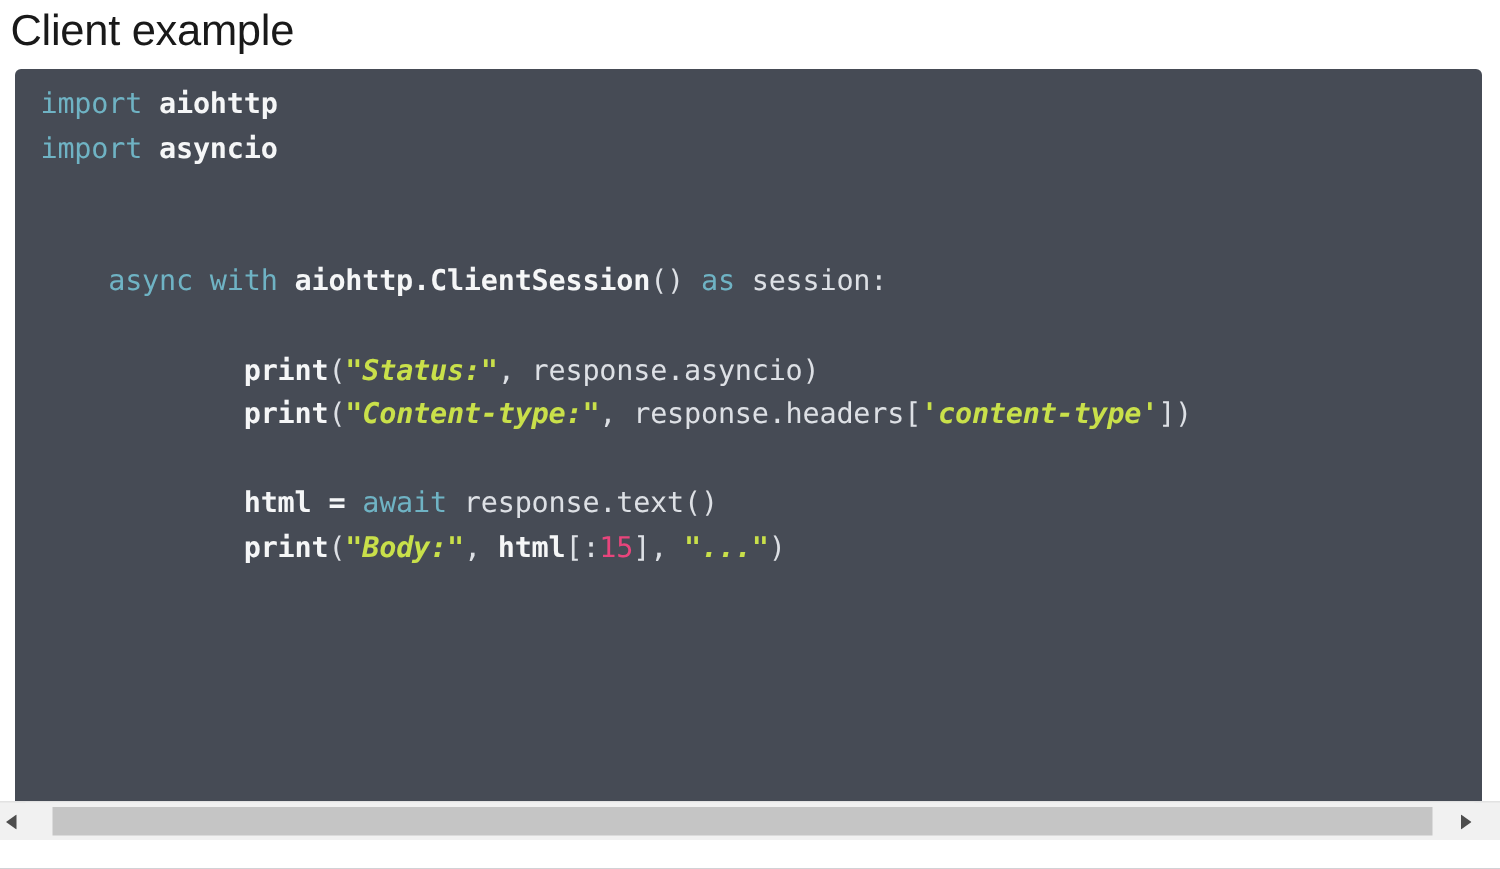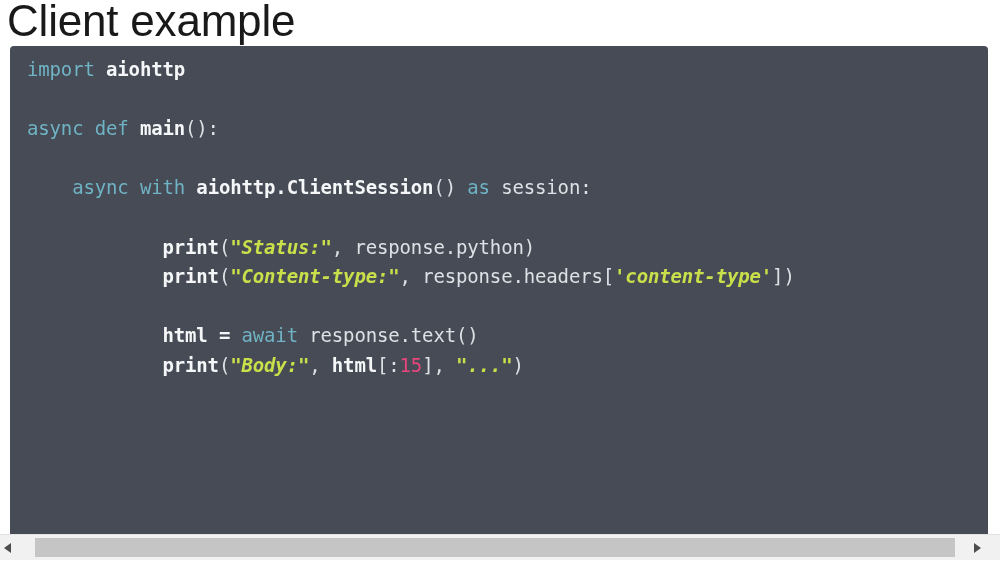--- a/index.html
+++ b/index.html
@@ -12,21 +12,21 @@
     height: 579px;
     overflow: hidden;
     font-family: "Liberation Sans", sans-serif;
     -webkit-font-smoothing: antialiased;
   }
   #page-title {
     position: absolute;
     left: 7px;
     top: -1px;
     font-family: "Liberation Sans", sans-serif;
-    font-size: 44px;
+    font-size: 29px;
     font-weight: 300;
     letter-spacing: -0.2px;
     color: #191919;
     line-height: 44px;
     white-space: nowrap;
   }
   #code-block {
     position: absolute;
     left: 10px;
     top: 46px;
@@ -96,26 +96,26 @@
   .sb-arrow svg { display: block; margin: 8px auto 0 auto; }
 </style>
 </head>
 <body>
 
 <div id="page-title">Client example</div>
 
 <div id="code-block">
   <div id="code-inner">
       <div class="code-line"><span class="kw">import </span><span class="id">aiohttp</span></div>
+      <div class="code-line"><span class="kw">import </span><span class="id">asyncio</span></div>
       <div class="code-line">&nbsp;</div>
-      <div class="code-line"><span class="kw">async </span><span class="kw">def </span><span class="id">main</span><span class="pl">():</span></div>
       <div class="code-line">&nbsp;</div>
       <div class="code-line"><span class="pl">    </span><span class="kw">async with </span><span class="id">aiohttp.ClientSession</span><span class="pl">() </span><span class="kw">as </span><span class="pl">session:</span></div>
       <div class="code-line">&nbsp;</div>
-      <div class="code-line"><span class="pl">            </span><span class="id">print</span><span class="pl">(</span><span class="str">"Status:"</span><span class="pl">, response.python)</span></div>
+      <div class="code-line"><span class="pl">            </span><span class="id">print</span><span class="pl">(</span><span class="str">"Status:"</span><span class="pl">, response.asyncio)</span></div>
       <div class="code-line"><span class="pl">            </span><span class="id">print</span><span class="pl">(</span><span class="str">"Content-type:"</span><span class="pl">, response.headers[</span><span class="str">'content-type'</span><span class="pl">])</span></div>
       <div class="code-line">&nbsp;</div>
       <div class="code-line"><span class="pl">            </span><span class="id">html </span><span class="op">= </span><span class="kw">await </span><span class="pl">response.text()</span></div>
       <div class="code-line"><span class="pl">            </span><span class="id">print</span><span class="pl">(</span><span class="str">"Body:"</span><span class="pl">, </span><span class="id">html</span><span class="pl">[:</span><span class="num">15</span><span class="pl">], </span><span class="str">"..."</span><span class="pl">)</span></div>
       <div class="code-line">&nbsp;</div>
     </div>
 </div>
 
 <div id="scrollbar">
   <div class="sb-arrow" id="scroll-left-arrow">

